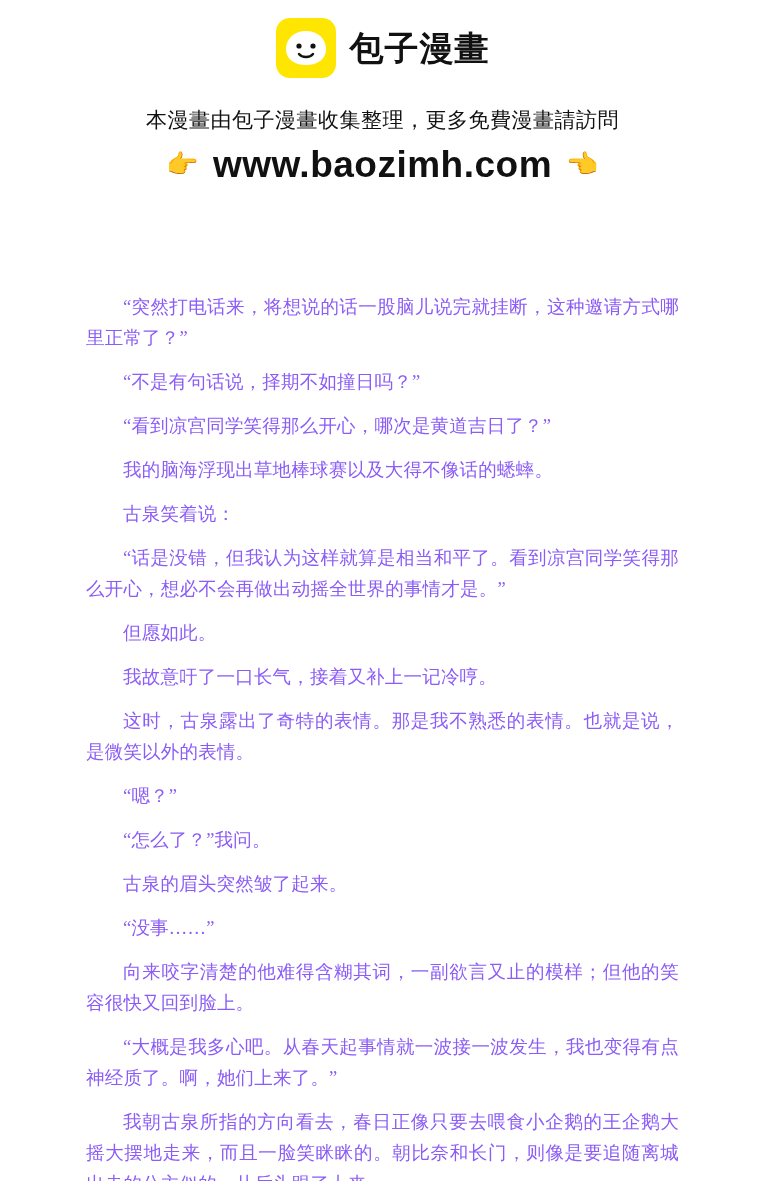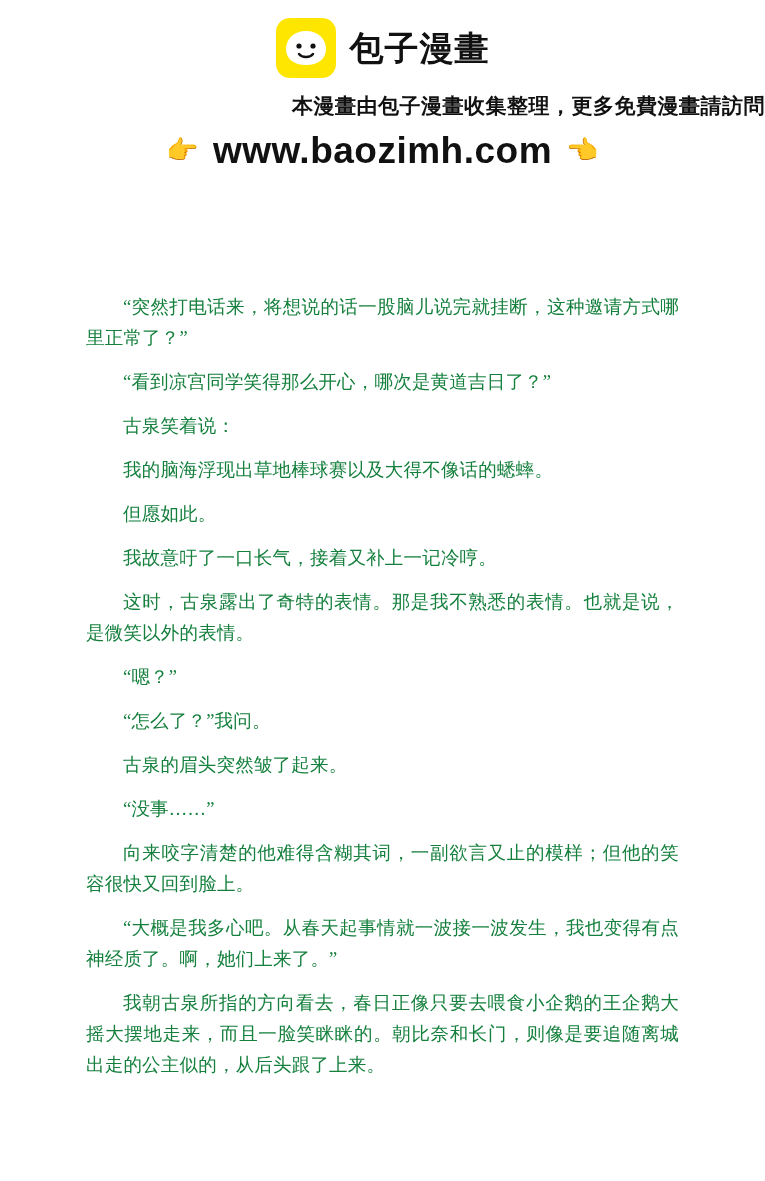--- a/index.html
+++ b/index.html
@@ -50,27 +50,26 @@
   }
   .brand-name {
     font-family: "Liberation Sans", "DejaVu Sans", sans-serif;
     font-size: 34px;
     font-weight: bold;
     letter-spacing: 1px;
     color: #111111;
     line-height: 1;
   }
   .promo-line {
-    margin-top: 14px;
+    margin-top: 28px;
     font-family: "Liberation Sans", "DejaVu Sans", sans-serif;
     font-size: 21px;
-    font-weight: bold;
+    font-weight: normal;
     color: #111111;
     letter-spacing: 0.5px;
-    text-align: right;
   }
   .url-row {
     margin-top: 10px;
     display: flex;
     align-items: center;
     justify-content: center;
     gap: 14px;
   }
   .hand {
     font-size: 26px;
@@ -90,21 +89,21 @@
     left: 86px;
     right: 86px;
     top: 292px;
   }
   .para {
     font-size: 18.5px;
     line-height: 31px;
     text-indent: 2em;
     margin: 0 0 13px 0;
     text-align: justify;
-    color: #15803d;
+    color: #8b5cf6;
     letter-spacing: 0.2px;
   }
 </style>
 </head>
 <body>
 
 <div class="page">
 
   <div class="header">
     <div class="brand-row">
@@ -123,23 +122,25 @@
 
     <div class="url-row">
       <span class="hand">👉</span>
       <span class="site-url">www.baozimh.com</span>
       <span class="hand">👈</span>
     </div>
   </div>
 
   <div class="content">
     <p class="para">“突然打电话来，将想说的话一股脑儿说完就挂断，这种邀请方式哪里正常了？”</p>
+    <p class="para">“不是有句话说，择期不如撞日吗？”</p>
     <p class="para">“看到凉宫同学笑得那么开心，哪次是黄道吉日了？”</p>
+    <p class="para">我的脑海浮现出草地棒球赛以及大得不像话的蟋蟀。</p>
     <p class="para">古泉笑着说：</p>
-    <p class="para">我的脑海浮现出草地棒球赛以及大得不像话的蟋蟀。</p>
+    <p class="para">“话是没错，但我认为这样就算是相当和平了。看到凉宫同学笑得那么开心，想必不会再做出动摇全世界的事情才是。”</p>
     <p class="para">但愿如此。</p>
     <p class="para">我故意吁了一口长气，接着又补上一记冷哼。</p>
     <p class="para">这时，古泉露出了奇特的表情。那是我不熟悉的表情。也就是说，是微笑以外的表情。</p>
     <p class="para">“嗯？”</p>
     <p class="para">“怎么了？”我问。</p>
     <p class="para">古泉的眉头突然皱了起来。</p>
     <p class="para">“没事……”</p>
     <p class="para">向来咬字清楚的他难得含糊其词，一副欲言又止的模样；但他的笑容很快又回到脸上。</p>
     <p class="para">“大概是我多心吧。从春天起事情就一波接一波发生，我也变得有点神经质了。啊，她们上来了。”</p>
     <p class="para">我朝古泉所指的方向看去，春日正像只要去喂食小企鹅的王企鹅大摇大摆地走来，而且一脸笑眯眯的。朝比奈和长门，则像是要追随离城出走的公主似的，从后头跟了上来。</p>

